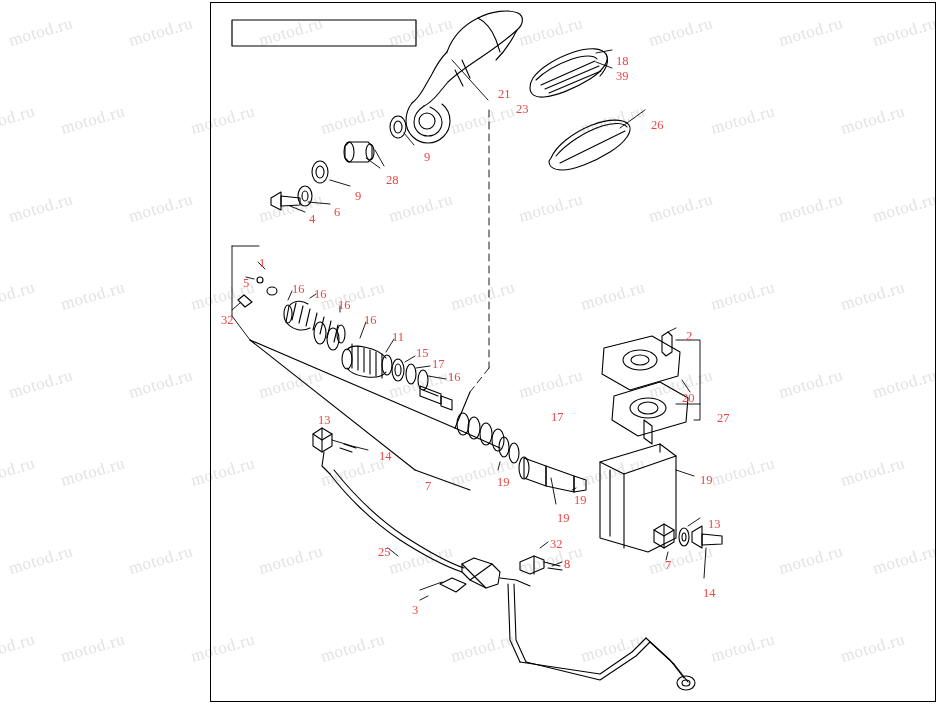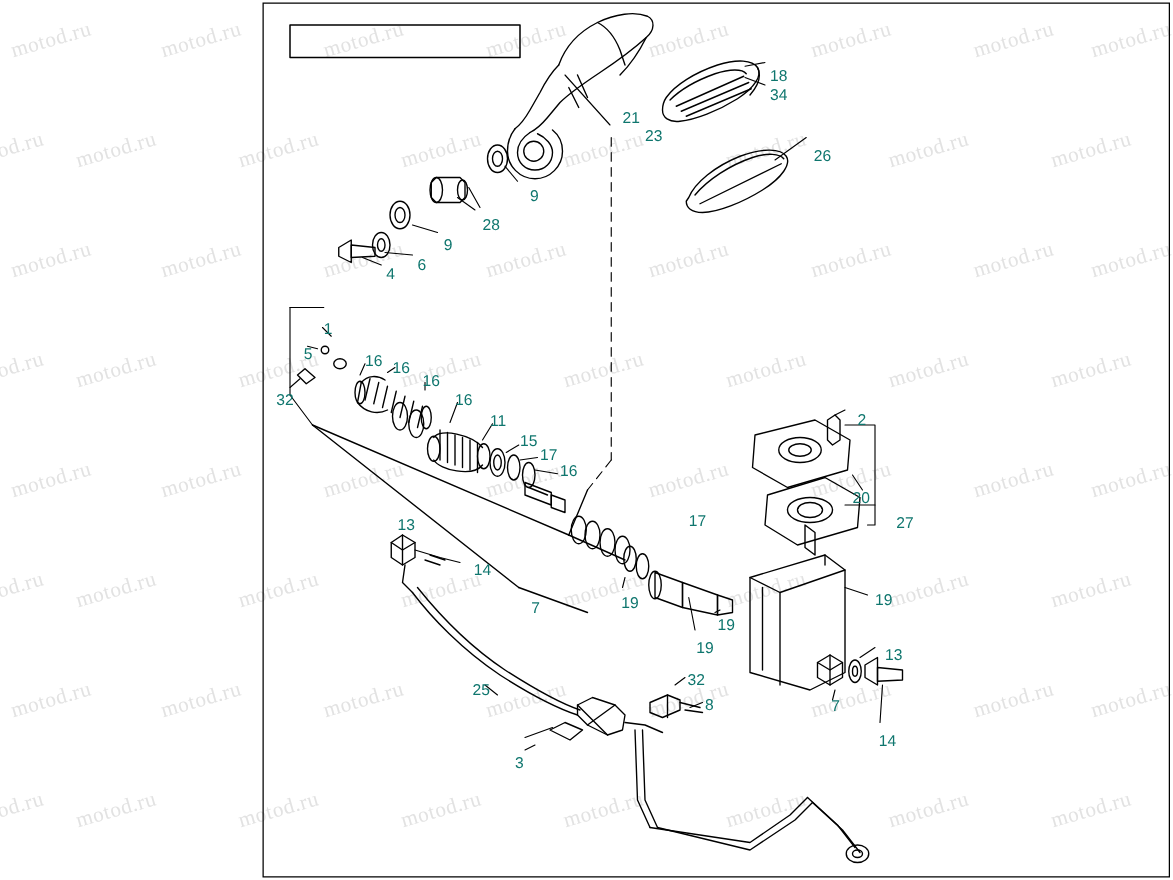--- a/index.html
+++ b/index.html
@@ -60,22 +60,22 @@
     color: #000;
     letter-spacing: 0.6px;
     font-family: "Liberation Sans", sans-serif;
     white-space: nowrap;
   }
   
   .callout {
     position: absolute;
     z-index: 6;
     font-size: 12.5px;
-    color: #0f766e;
-    font-family: Liberation Sans, sans-serif;
+    color: #ef4444;
+    font-family: Liberation Serif, serif;
     line-height: 1;
     white-space: nowrap;
   }
 </style>
 </head>
 <body>
 
 <div id="page">
 
   <div id="watermarks">
@@ -330,21 +330,21 @@
       <path d="M692 532 L702 526 L702 548 L692 542 Z"></path>
       <path d="M702 534 L722 536 L722 544 L702 545 Z"></path>
       <path d="M706 548 L704 578" stroke-width="0.9"></path>
       <path d="M688 526 L700 518" stroke-width="0.9"></path>
 
     </g>
   </svg>
 
   <div id="callout-layer">
       <div class="callout" style="left: 616px; top: 55px;">18</div>
-      <div class="callout" style="left: 616px; top: 70px;">34</div>
+      <div class="callout" style="left: 616px; top: 70px;">39</div>
       <div class="callout" style="left: 651px; top: 119px;">26</div>
       <div class="callout" style="left: 498px; top: 88px;">21</div>
       <div class="callout" style="left: 496px; top: 103px; margin-left: 20px;">23</div>
       <div class="callout" style="left: 424px; top: 151px;">9</div>
       <div class="callout" style="left: 386px; top: 174px;">28</div>
       <div class="callout" style="left: 355px; top: 190px;">9</div>
       <div class="callout" style="left: 334px; top: 206px;">6</div>
       <div class="callout" style="left: 309px; top: 213px;">4</div>
       <div class="callout" style="left: 259px; top: 257px;">1</div>
       <div class="callout" style="left: 243px; top: 277px;">5</div>

